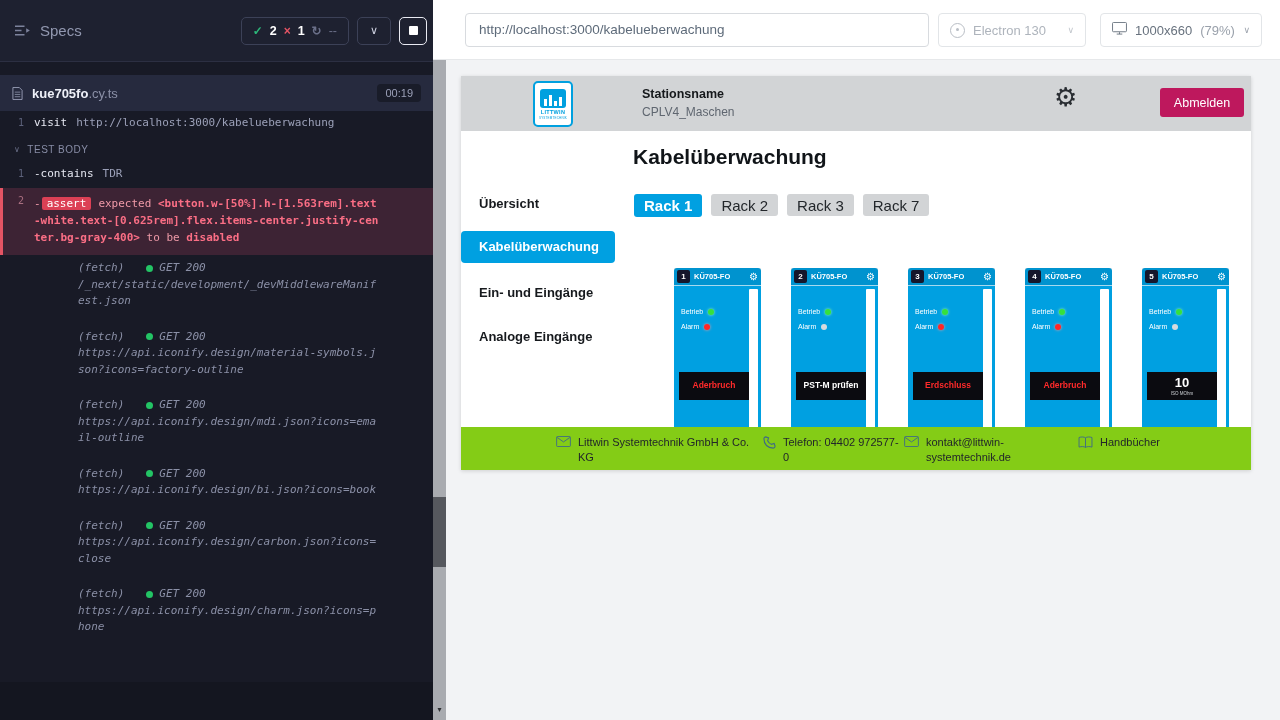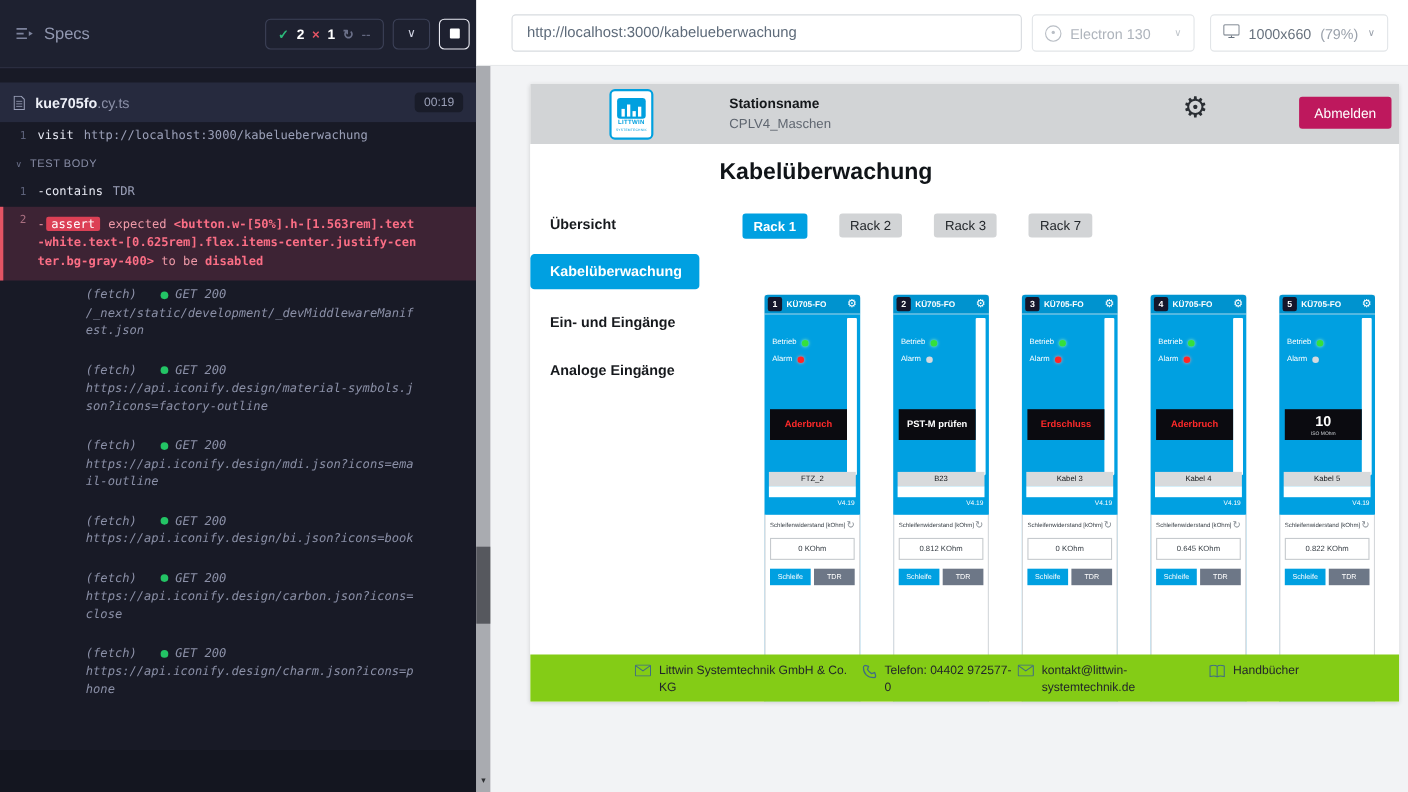--- a/index.html
+++ b/index.html
@@ -64,42 +64,42 @@
   .browser-select { position:absolute; left:505px; top:13px; width:148px; height:34px; border:1px solid #e2e5e8; border-radius:4px; display:flex; align-items:center; gap:8px; padding:0 11px; color:#aeb4bc; font-size:13px; cursor:pointer; }
   .electron-circle { width:15px; height:15px; border:1.5px solid #b9bec5; border-radius:50%; position:relative; flex-shrink:0; }
   .electron-circle::after { content:""; position:absolute; left:4.5px; top:4.5px; width:3px; height:3px; border-radius:50%; background:#b9bec5; }
   .select-caret { margin-left:auto; font-size:9px; color:#c0c5cb; }
   .viewport-select { position:absolute; left:667px; top:13px; width:162px; height:34px; border:1px solid #e2e5e8; border-radius:4px; display:flex; align-items:center; gap:8px; padding:0 11px; color:#68727e; font-size:13px; cursor:pointer; }
   .vp-zoom { color:#9aa1ab; }
   .viewport-select .select-caret { color:#9aa1ab; }
 
   
   .stage { position:absolute; left:446px; top:60px; width:834px; height:660px; background:#f2f3f5; }
-  .app { position:absolute; left:36px; top:16px; width:790px; height:562px; background:#fff; box-shadow:0 1px 4px rgba(0,0,0,.15); overflow:hidden;padding-left:14px; }
+  .app { position:absolute; left:15px; top:16px; width:790px; height:394px; background:#fff; box-shadow:0 1px 4px rgba(0,0,0,.15); overflow:hidden;padding-left:14px; }
 
   .app-header { position:absolute; left:0; top:0; width:100%; height:55px; background:#d2d4d6; }
   .logo-box { position:absolute; left:72px; top:5px; width:40px; height:46px; background:#fff; border:2px solid #00a0df; border-radius:5px; display:flex; flex-direction:column; align-items:center; justify-content:center; gap:1px; }
   .logo-mark { width:26px; height:19px; background:#00a0df; border-radius:3px; display:flex; align-items:flex-end; justify-content:center; gap:2px; padding:2px 3px; }
   .logo-bar { width:3px; background:#fff; }
   .lb1 { height:7px; } .lb2 { height:11px; } .lb3 { height:5px; } .lb4 { height:9px; }
   .logo-text { font-size:5.5px; font-weight:bold; color:#00a0df; letter-spacing:.3px; }
   .logo-sub { font-size:3px; color:#00a0df; letter-spacing:.2px; }
   .station-label { position:absolute; left:181px; top:11px; font-size:12.5px; font-weight:bold; color:#15181b; }
   .station-value { position:absolute; left:181px; top:29px; font-size:12px; color:#5f6670; }
   .header-gear { position:absolute; left:593px; top:8px; font-size:26px; color:#2a2e33; cursor:pointer; line-height:1; }
   .logout-btn { position:absolute; right:7px; top:12px; width:84px; height:29px; background:#be185d; color:#fff; border:none; border-radius:3px; font-size:12.5px; font-family:"Liberation Sans",sans-serif; cursor:pointer;margin-left:40px; }
 
   .app-nav { position:absolute; left:0; top:55px; width:154px; bottom:0; background:#fff; }
   .nav-item { position:absolute; left:0; width:154px; padding-left:18px; font-size:13px; font-weight:bold; color:#16191d; cursor:pointer; line-height:20px; }
   .nav-item.active { background:#00a0e1; color:#fff; height:32px; line-height:32px; border-radius:4px; }
 
   .app-main { position:absolute; left:154px; top:55px; right:0; bottom:0; background:#fff; }
   .page-title { position:absolute; left:18px; top:14px; font-size:21px; font-weight:bold; color:#101418; }
   .tabs { position:absolute; left:19px; top:63px; display:flex; gap:9px; }
-  .tab { height:22px; padding:0 10px; background:#d2d4d6; color:#23272b; font-size:12px; display:flex; align-items:center; border-radius:3px; cursor:pointer;margin-left:20px; }
+  .tab { height:22px; padding:0 10px; background:#d2d4d6; color:#23272b; font-size:15px; display:flex; align-items:center; border-radius:3px; cursor:pointer; }
   .tab.active { background:#00a0e1; color:#fff; font-weight:bold; height:23px; }
 
   .cards { position:absolute; left:59px; top:137px; display:flex; gap:30px; }
   .card { width:87px; height:400px; background:#00a0e1; border-radius:3px; position:relative; flex-shrink:0; }
   .card-head { height:18px; display:flex; align-items:center; gap:4px; padding:0 3px; background:rgba(0,0,0,.08); border-bottom:1px solid rgba(255,255,255,.65); }
   .card-num { width:13px; height:13px; background:#15162b; color:#fff; font-size:8px; font-weight:bold; display:flex; align-items:center; justify-content:center; border-radius:2px; }
   .card-model { color:#fff; font-size:7.5px; font-weight:bold; }
   .card-gear { margin-left:auto; color:#fff; font-size:10px; cursor:pointer; line-height:1; }
   .vstrip { position:absolute; right:3px; top:21px; width:9px; height:143px; background:#fff; border-radius:1px; }
   .led-row { position:absolute; left:7px; display:flex; align-items:center; gap:5px; }

